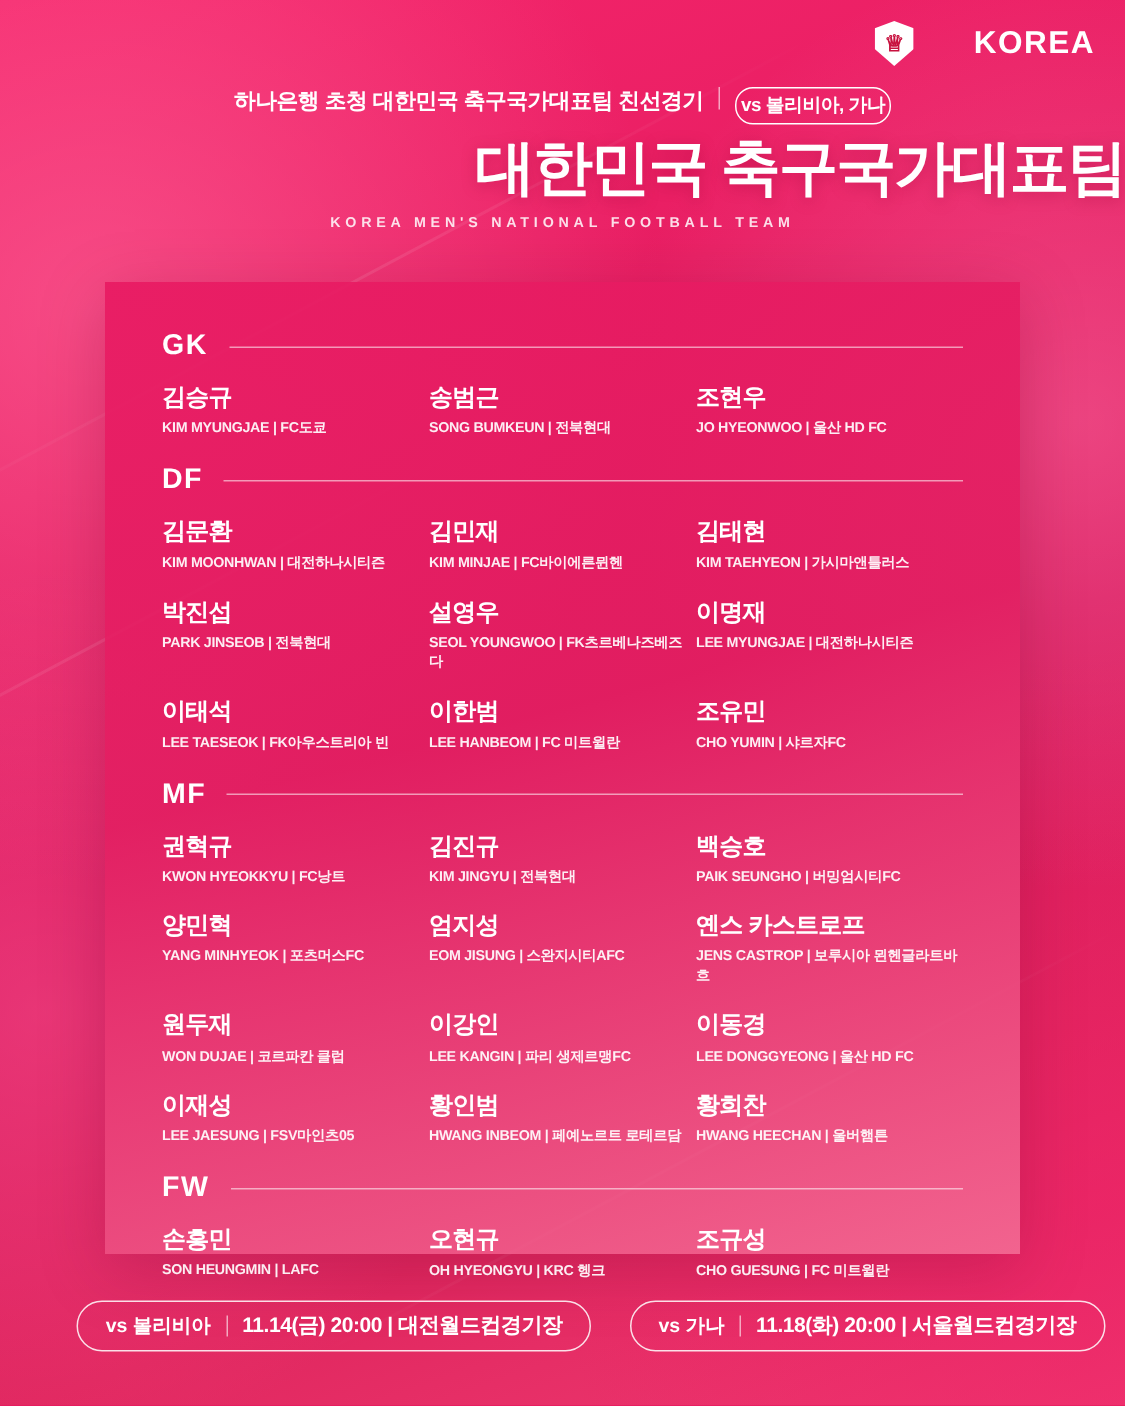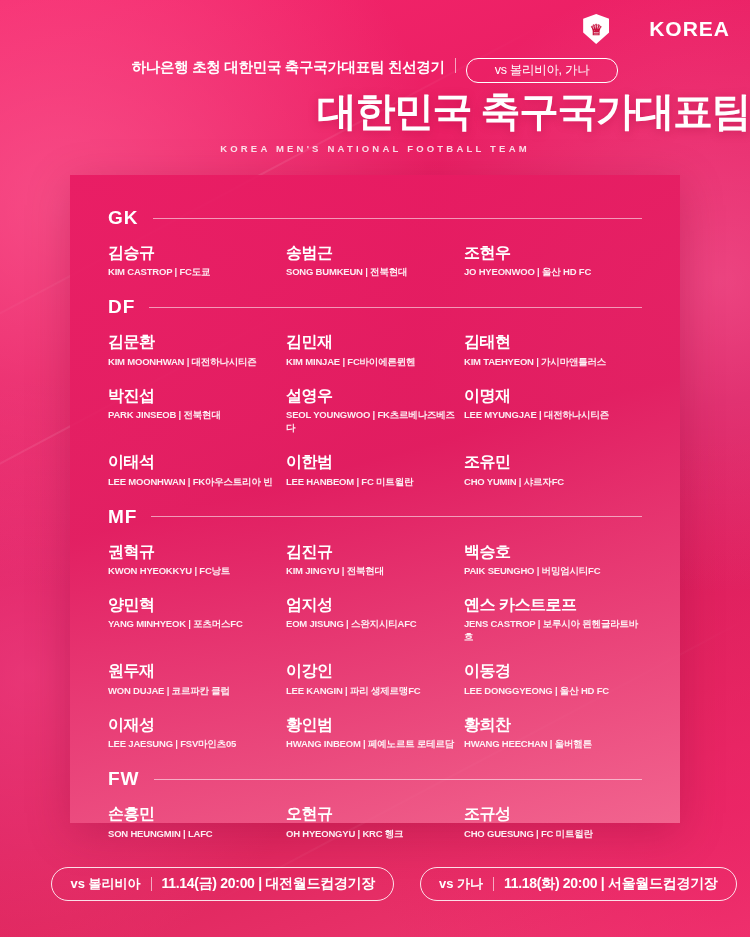--- a/index.html
+++ b/index.html
@@ -39,36 +39,36 @@
   }
   .korea-text{color:#fff;font-size:21px;font-weight:bold;letter-spacing:1px;margin-left:32px;}
 
   .subhead{
     position:absolute;top:58px;left:0;width:100%;
     display:flex;align-items:flex-start;justify-content:center;gap:10px;
   }
   .subhead-txt{color:#ffffff;font-size:14.5px;font-weight:bold;letter-spacing:-0.3px;}
   .sep{width:1px;height:15px;background:rgba(255,255,255,.6);}
   .vs-pill{
-    border:1px solid #ffffff;border-radius:12px;padding:3px 28px;
-    color:#ffffff;font-size:12.5px;font-weight:normal;letter-spacing:-0.3px;
+    border:1px solid #ffffff;border-radius:12px;padding:3px 3px;
+    color:#ffffff;font-size:12.5px;font-weight:bold;letter-spacing:-0.3px;
   }
   .title{
     position:absolute;top:84px;left:0;width:100%;text-align:right;
     color:#ffffff;font-size:40px;font-weight:bold;letter-spacing:-1.5px;
     text-shadow:0 2px 10px rgba(150,0,50,.35);
   }
   .title-en{
     position:absolute;top:143px;left:0;width:100%;text-align:center;
     color:rgba(255,255,255,.85);font-size:9.5px;letter-spacing:3.2px;font-weight:bold;
   }
 
   
   .card{
-    position:absolute;left:70px;top:175px;width:610px;height:648px;
+    position:absolute;left:70px;top:188px;width:610px;height:648px;
     background:linear-gradient(165deg, rgba(232,26,98,0.92) 0%, rgba(226,30,97,0.88) 45%, rgba(243,110,150,0.85) 100%);
     box-shadow:0 10px 40px rgba(120,0,45,.25);
   }
   .card-inner{padding:32px 38px 10px 38px;}
 
   .pos-row{display:flex;align-items:center;gap:14px;margin-bottom:6px;}
   .pos-label{color:#ffffff;font-size:19px;font-weight:bold;letter-spacing:1px;}
   .pos-line{flex:1;height:1px;background:rgba(255,255,255,.55);}
 
   .grid{display:grid;grid-template-columns:repeat(3,1fr);}
@@ -137,21 +137,21 @@
   <div class="card">
     <div class="card-inner" id="roster-root">
         <div class="group">
           <div class="pos-row">
             <div class="pos-label">GK</div>
             <div class="pos-line"></div>
           </div>
           <div class="grid">
             <div class="player">
               <div class="pname">김승규</div>
-              <div class="pmeta">KIM CASTROP | FC도쿄</div>
+              <div class="pmeta">KIM MYUNGJAE | FC도쿄</div>
             </div>
             <div class="player">
               <div class="pname">송범근</div>
               <div class="pmeta">SONG BUMKEUN | 전북현대</div>
             </div>
             <div class="player">
               <div class="pname">조현우</div>
               <div class="pmeta">JO HYEONWOO | 울산 HD FC</div>
             </div>
           </div>
@@ -181,21 +181,21 @@
             <div class="player">
               <div class="pname">설영우</div>
               <div class="pmeta">SEOL YOUNGWOO | FK츠르베나즈베즈다</div>
             </div>
             <div class="player">
               <div class="pname">이명재</div>
               <div class="pmeta">LEE MYUNGJAE | 대전하나시티즌</div>
             </div>
             <div class="player">
               <div class="pname">이태석</div>
-              <div class="pmeta">LEE MOONHWAN | FK아우스트리아 빈</div>
+              <div class="pmeta">LEE TAESEOK | FK아우스트리아 빈</div>
             </div>
             <div class="player">
               <div class="pname">이한범</div>
               <div class="pmeta">LEE HANBEOM | FC 미트윌란</div>
             </div>
             <div class="player">
               <div class="pname">조유민</div>
               <div class="pmeta">CHO YUMIN | 샤르자FC</div>
             </div>
           </div>

